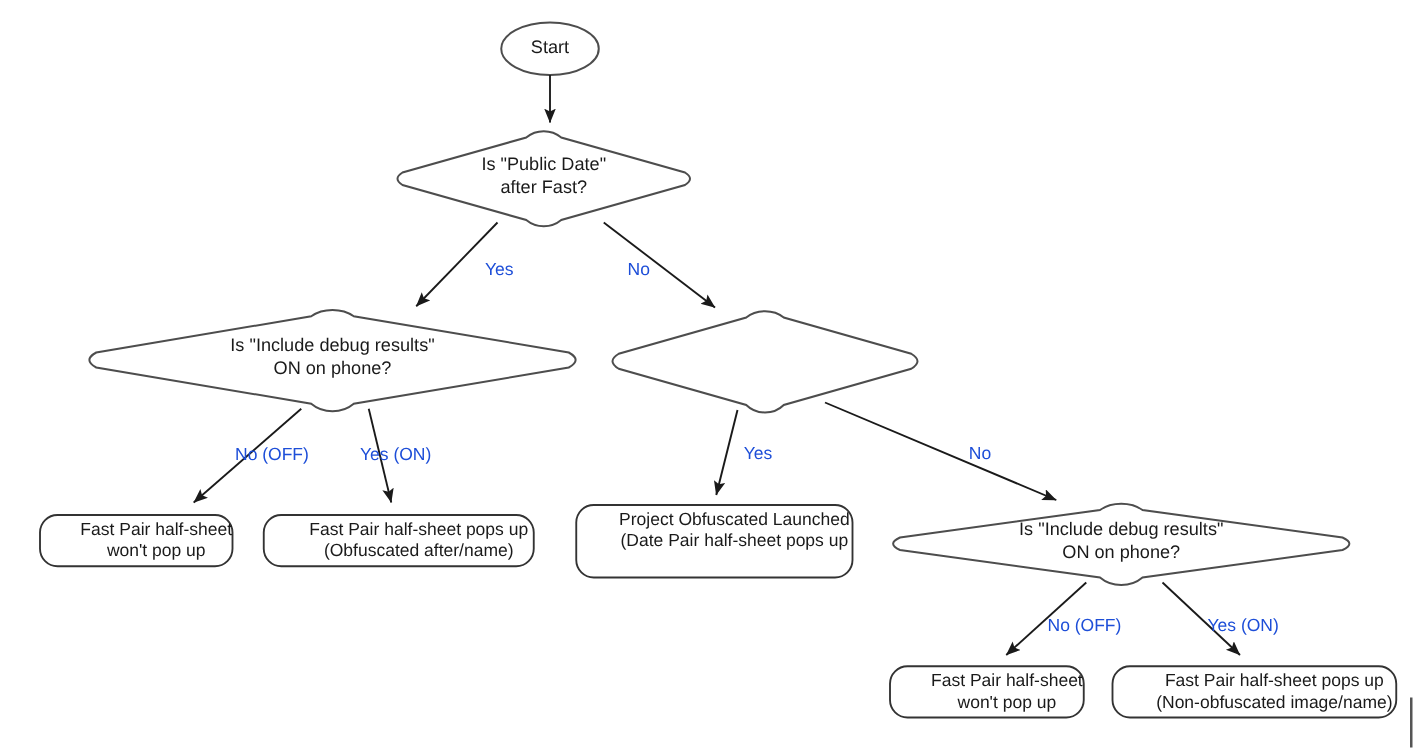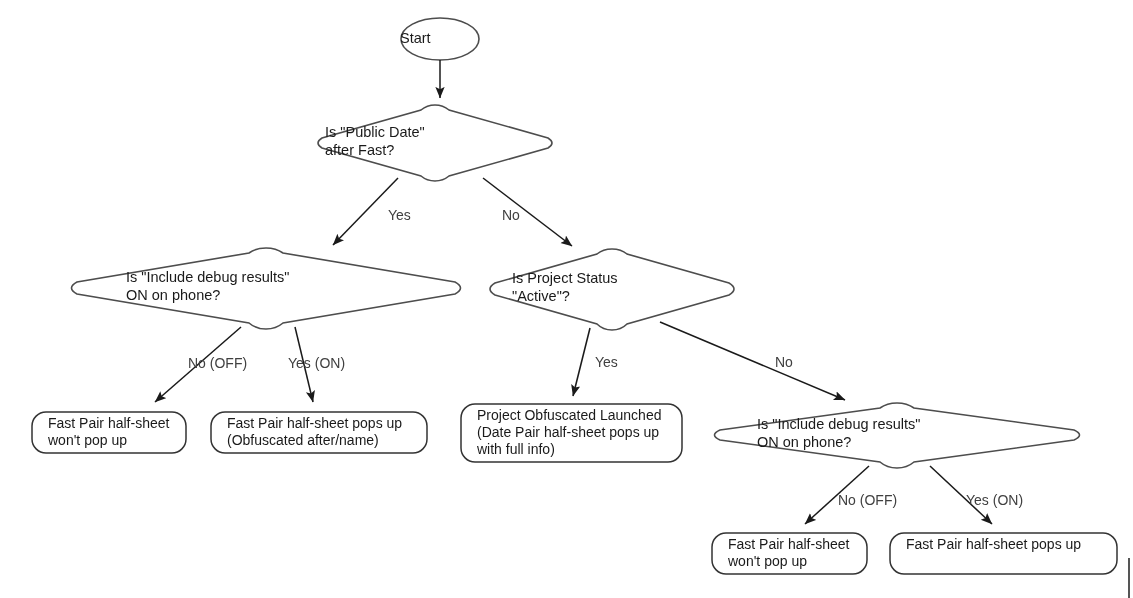--- a/index.html
+++ b/index.html
@@ -21,35 +21,36 @@
   }
   svg.layer {
     position: absolute;
     top: 0;
     left: 0;
     width: 1133px;
     height: 598px;
   }
   .node-text {
     position: absolute;
+    text-align: center;
     color: #1a1a1a;
     font-family: "Liberation Sans", sans-serif;
     font-size: 14.5px;
     line-height: 17.5px;
     white-space: nowrap;
     pointer-events: none;
   }
   .node-text.small {
     font-size: 14px;
     line-height: 17px;
     margin-left: 16px;
   }
   .edge-label {
     position: absolute;
-    color: #404040;
+    color: #1d4ed8;
     font-family: "Liberation Sans", sans-serif;
     font-size: 14px;
     line-height: 16px;
     white-space: nowrap;
   }
   .shape {
     fill: #ffffff;
     stroke: #4d4d4d;
     stroke-width: 1.6;
   }
@@ -132,53 +133,49 @@
   <div class="node-text" style="left:325px; top:124px; width:220px;">
     <div>Is "Public Date"</div>
     <div>after Fast?</div>
   </div>
 
   <div class="node-text" style="left:126px; top:269px; width:280px;">
     <div>Is "Include debug results"</div>
     <div>ON on phone?</div>
   </div>
 
-  <div class="node-text" style="left:512px; top:270px; width:200px;">
-    <div>Is Project Status</div>
-    <div>"Active"?</div>
-  </div>
 
   <div class="node-text" style="left:757px; top:416px; width:280px;">
     <div>Is "Include debug results"</div>
     <div>ON on phone?</div>
   </div>
 
   <div class="node-text small" style="left:32px; top:415px; width:154px;">
     <div>Fast Pair half-sheet</div>
     <div>won't pop up</div>
   </div>
 
   <div class="node-text small" style="left:211px; top:415px; width:216px;">
     <div>Fast Pair half-sheet pops up</div>
     <div>(Obfuscated after/name)</div>
   </div>
 
   <div class="node-text small" style="left:461px; top:407px; width:221px;">
     <div>Project Obfuscated Launched</div>
     <div>(Date Pair half-sheet pops up</div>
-    <div>with full info)</div>
   </div>
 
   <div class="node-text small" style="left:712px; top:536px; width:155px;">
     <div>Fast Pair half-sheet</div>
     <div>won't pop up</div>
   </div>
 
   <div class="node-text small" style="left:890px; top:536px; width:227px;">
     <div>Fast Pair half-sheet pops up</div>
+    <div>(Non-obfuscated image/name)</div>
   </div>
 
   <div class="edge-label" style="left:388px; top:207px;">Yes</div>
   <div class="edge-label" style="left:502px; top:207px;">No</div>
 
   <div class="edge-label" style="left:188px; top:355px;">No (OFF)</div>
   <div class="edge-label" style="left:288px; top:355px;">Yes (ON)</div>
 
   <div class="edge-label" style="left:595px; top:354px;">Yes</div>
   <div class="edge-label" style="left:775px; top:354px;">No</div>

